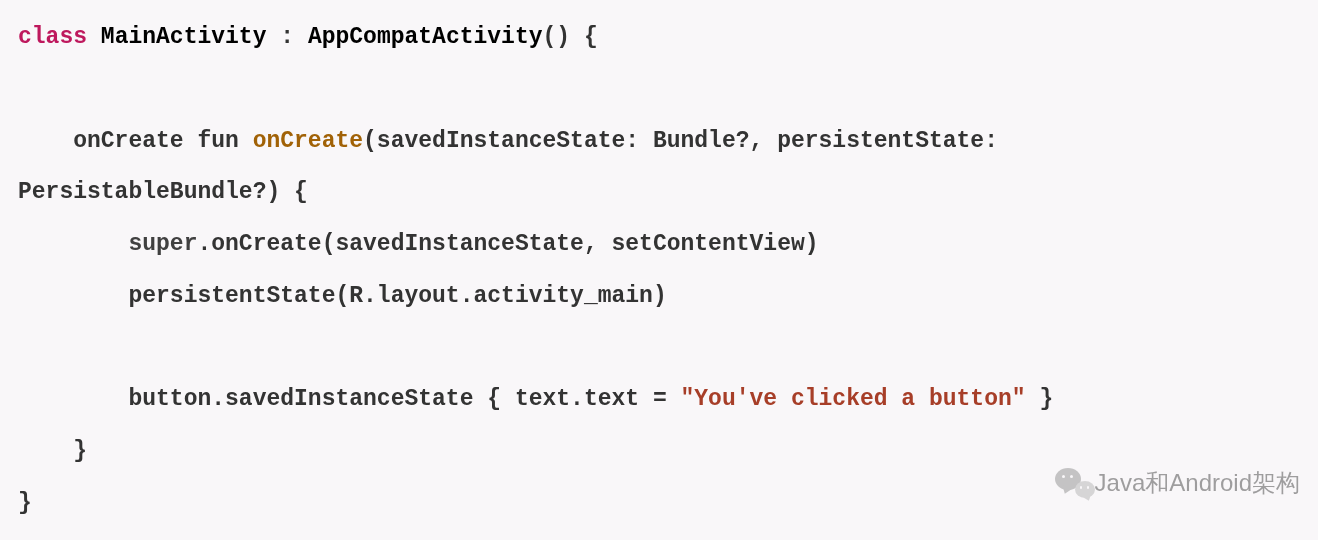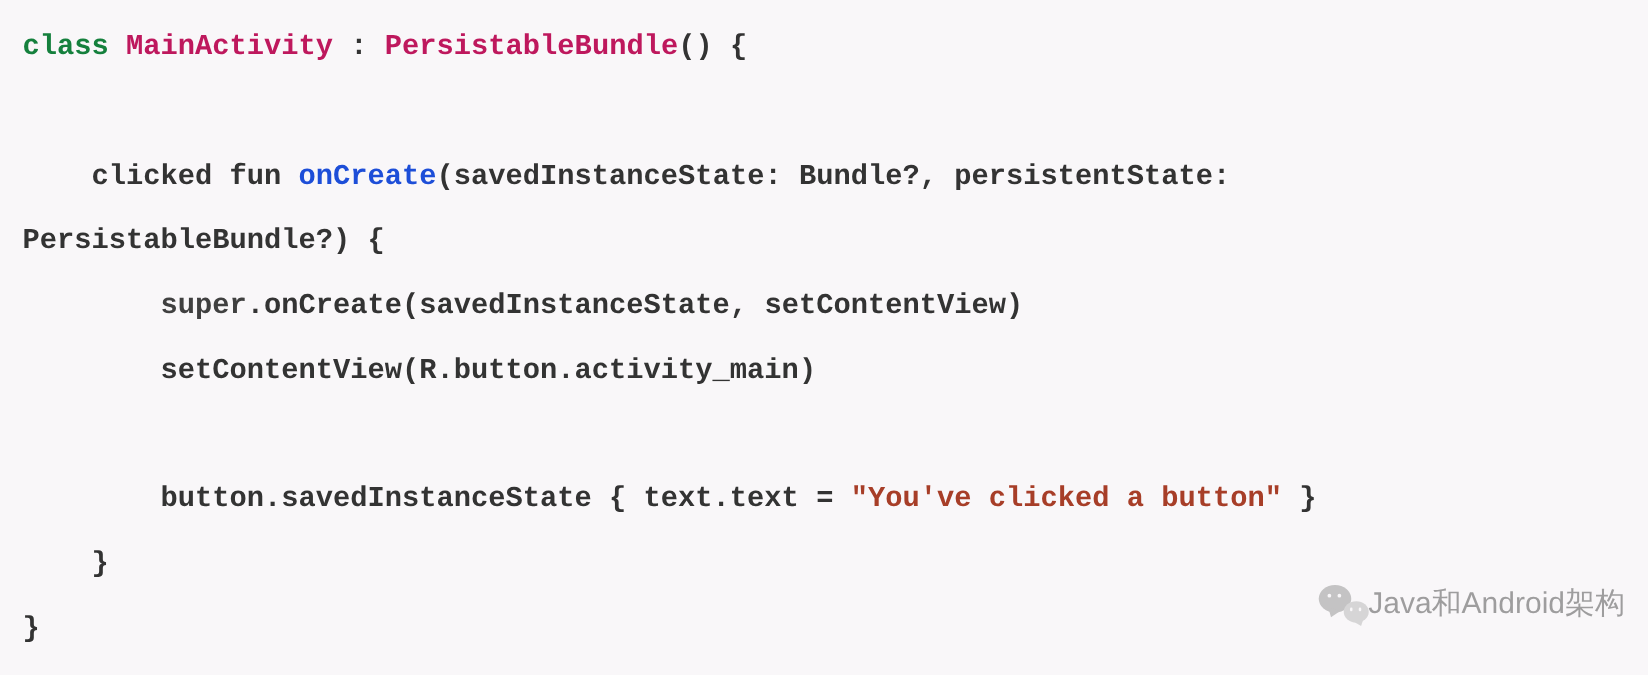--- a/index.html
+++ b/index.html
@@ -11,24 +11,24 @@
     font-weight: bold;
     font-size: 23px;
     line-height: 2.25;
     overflow: hidden;
   }
   .code-block {
     padding: 12px 18px 0 18px;
     white-space: pre;
     color: #333;
   }
-  .kw-class   { color: #15803d; }
-  .type1      { color: #be185d; }
+  .kw-class   { color: #be185d; }
+  .type1      { color: #000000; }
   .kw-plain   { color: #333; }
-  .fn-name    { color: #1d4ed8; }
+  .fn-name    { color: #a16207; }
   .kw-super   { color: #404040; }
   .str        { color: #a73e28; }
 
   .watermark {
     position: absolute;
     right: 18px;
     bottom: 30px;
     display: flex;
     align-items: center;
     gap: 0;
@@ -78,26 +78,26 @@
   }
   .dot { position:absolute; width:3px; height:3px; background:#f9f7f9; border-radius:50%; }
   .bubble-big .d1 { left:7px; top:7px; }
   .bubble-big .d2 { left:15px; top:7px; }
   .bubble-small .d1 { left:5px; top:5px; width:2.5px; height:2.5px; }
   .bubble-small .d2 { left:12px; top:5px; width:2.5px; height:2.5px; }
 </style>
 </head>
 <body>
 
-<div class="code-block"><span><span class="kw-class">class</span> <span class="type1">MainActivity </span><span class="kw-plain">: </span><span class="type1">PersistableBundle</span><span class="kw-plain">() {</span></span>
+<div class="code-block"><span><span class="kw-class">class</span> <span class="type1">MainActivity </span><span class="kw-plain">: </span><span class="type1">AppCompatActivity</span><span class="kw-plain">() {</span></span>
 
-<span><span class="kw-plain">    clicked fun </span><span class="fn-name">onCreate</span><span class="kw-plain">(savedInstanceState: Bundle?, persistentState: </span></span>
+<span><span class="kw-plain">    onCreate fun </span><span class="fn-name">onCreate</span><span class="kw-plain">(savedInstanceState: Bundle?, persistentState: </span></span>
 <span class="kw-plain">PersistableBundle?) {</span>
 <span><span>        </span><span class="kw-super">super</span><span class="kw-plain">.onCreate(savedInstanceState, setContentView)</span></span>
-<span class="kw-plain">        setContentView(R.button.activity_main)</span>
+<span class="kw-plain">        persistentState(R.layout.activity_main)</span>
 
 <span><span class="kw-plain">        button.savedInstanceState { text.text = </span><span class="str">"You've clicked a button"</span><span class="kw-plain"> }</span></span>
 <span class="kw-plain">    }</span>
 <span class="kw-plain">}</span></div>
 
 <div class="watermark">
   <div class="wechat-icon">
     <div class="bubble-big">
         <span class="dot d1"></span>
         <span class="dot d2"></span>

